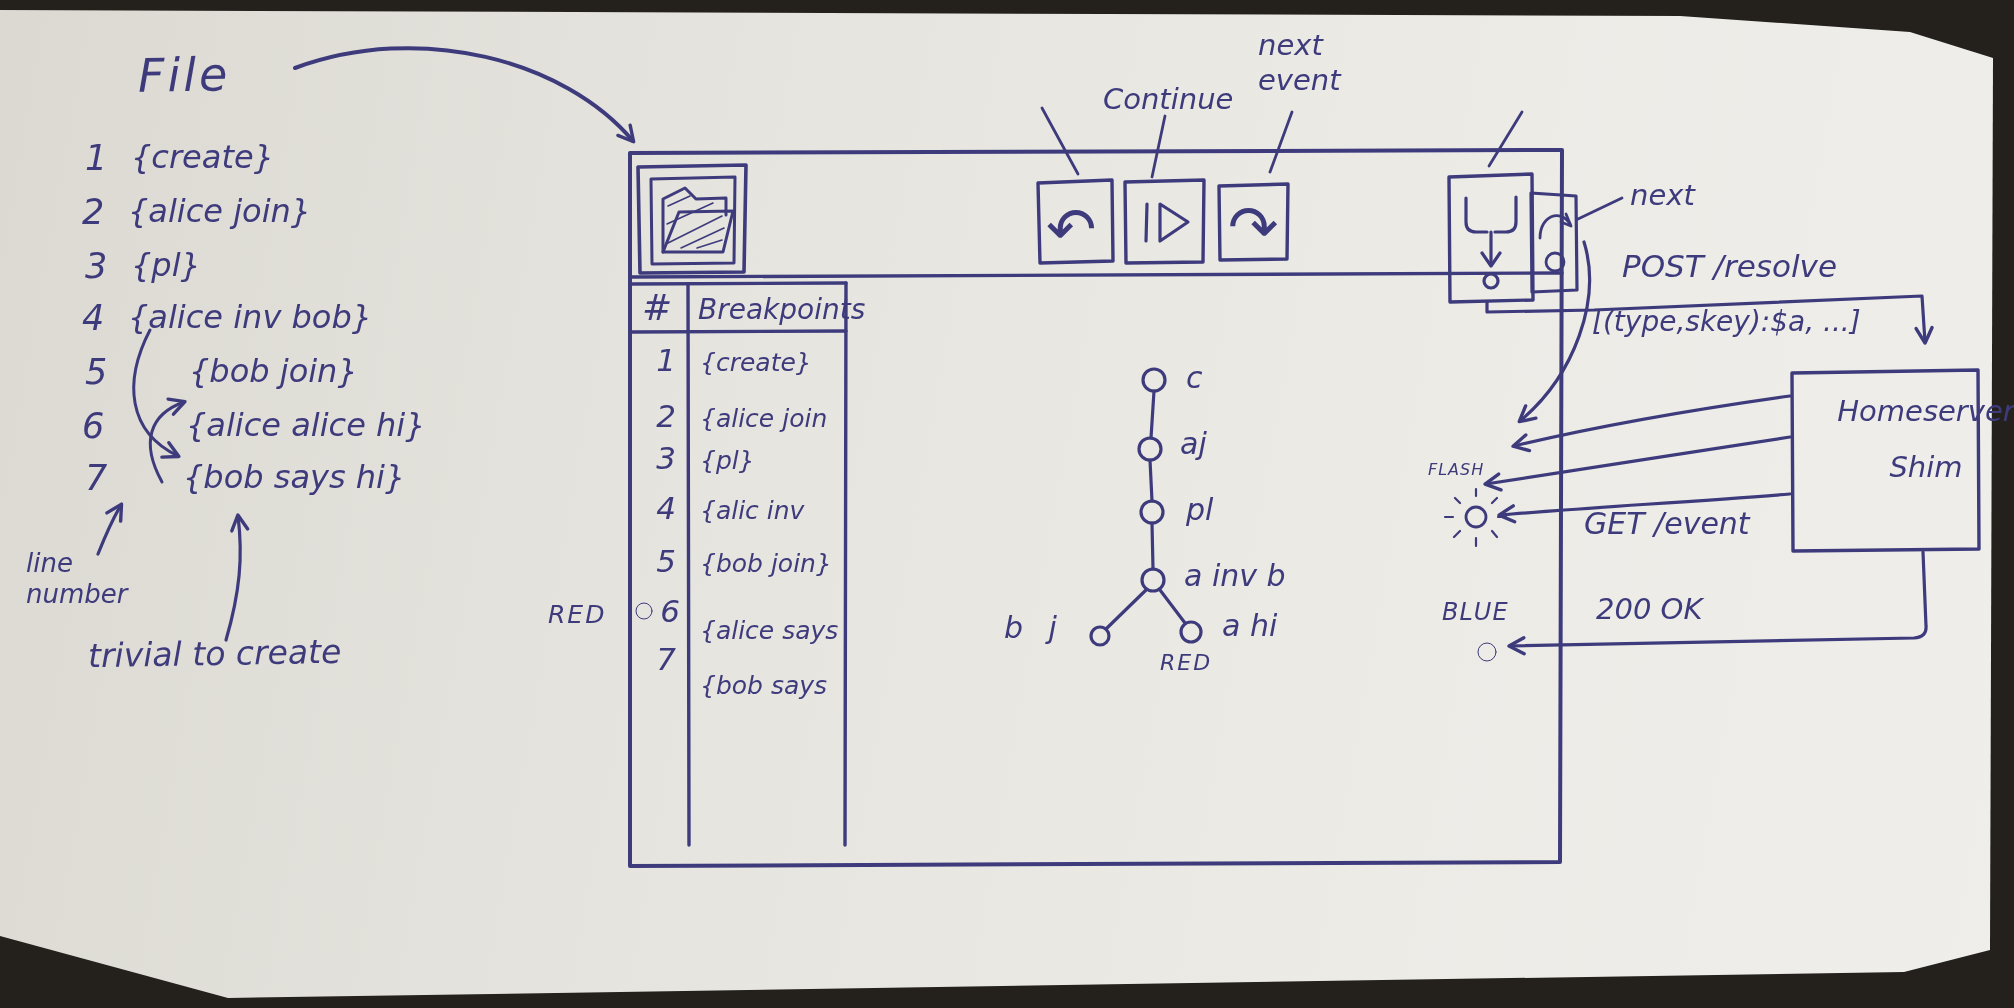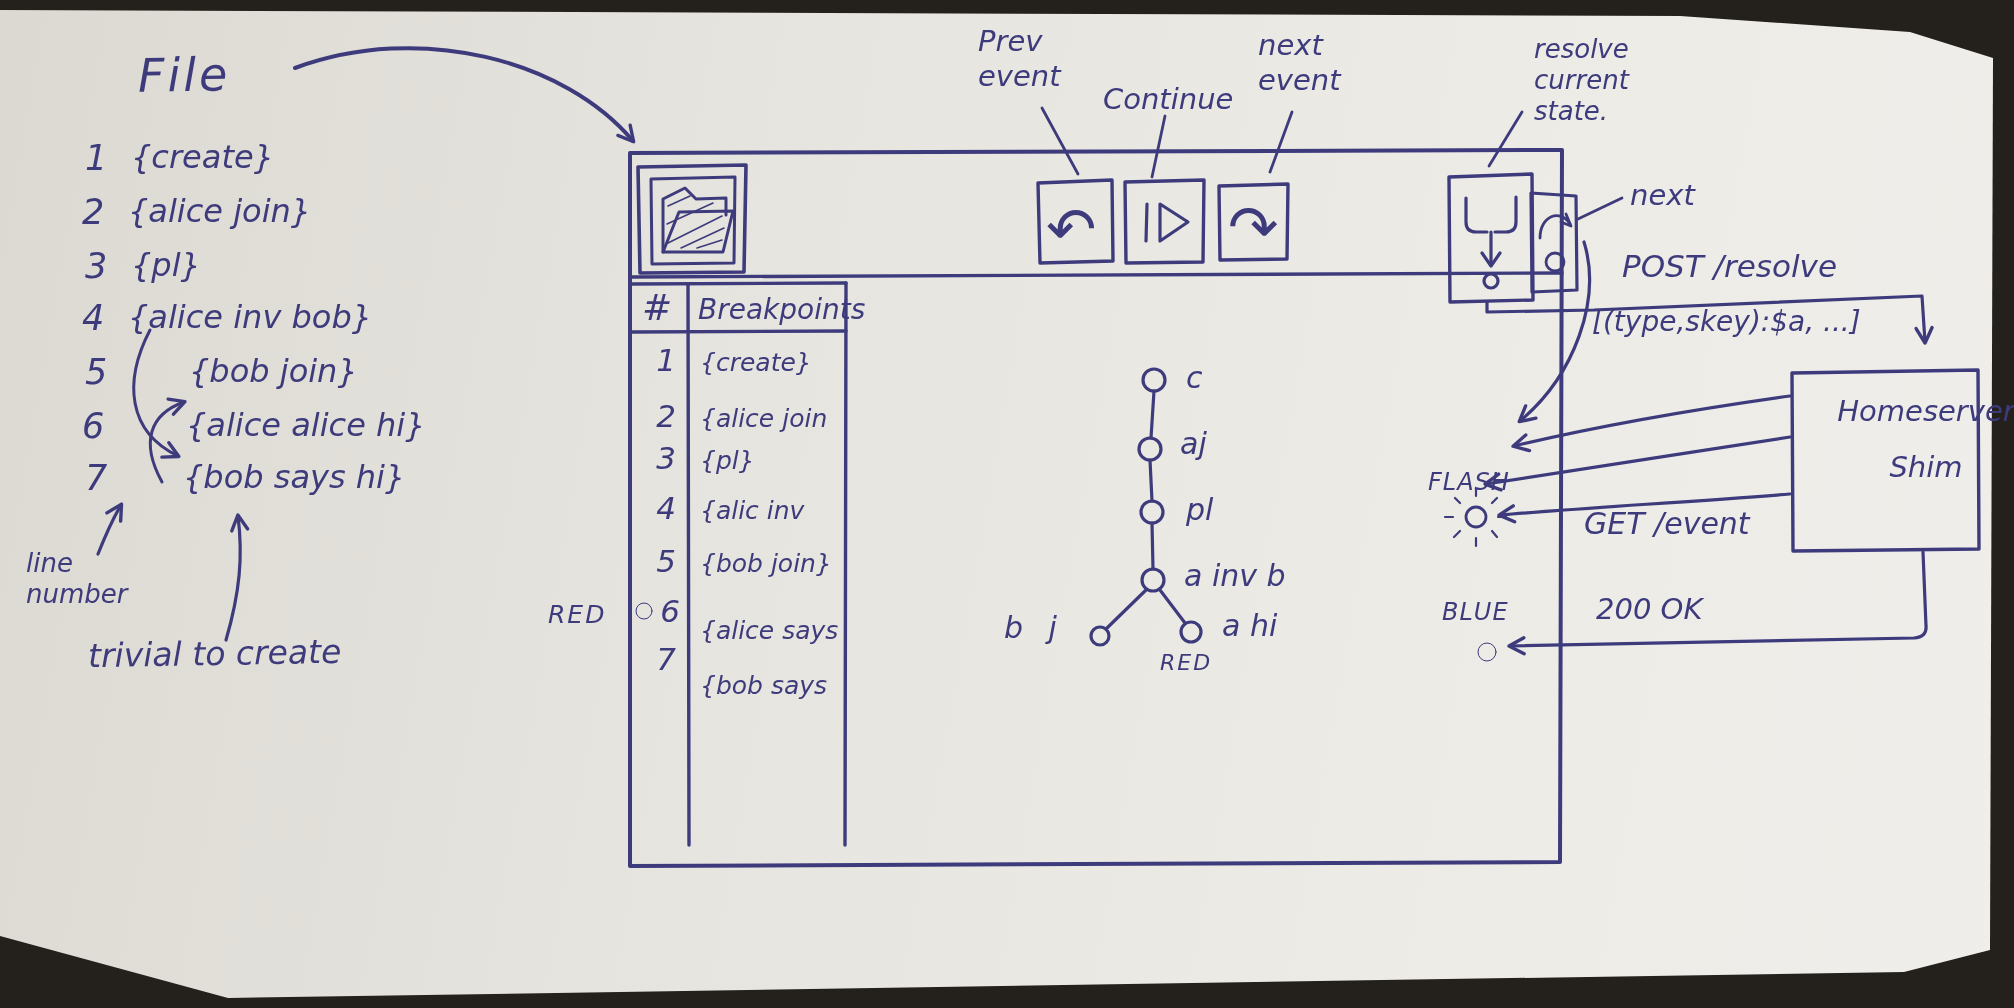--- a/index.html
+++ b/index.html
@@ -219,24 +219,22 @@
     <span class="t" style="padding-left:58px;">{alice alice hi}</span>
   </div>
   <div class="fileline" style="left:85px;top:458px;">
     <span class="n">7</span>
     <span class="t" style="padding-left:52px;">{bob says hi}</span>
   </div>
 
   <div class="hw wrap" style="left:26px;top:548px;width:130px;font-size:26px;">line number</div>
   <div class="hw" style="left:88px;top:634px;font-size:33px;transform:rotate(-1deg);">trivial to create</div>
 
-  <div class="hw wrap" style="left:978px;top:24px;width:130px;font-size:29px;">Prev event</div>
   <div class="hw" style="left:1103px;top:82px;font-size:29px;">Continue</div>
   <div class="hw wrap" style="left:1258px;top:28px;width:110px;font-size:29px;">next event</div>
-  <div class="hw wrap" style="left:1534px;top:34px;width:118px;font-size:26px;">resolve current state.</div>
   <div class="hw" style="left:1630px;top:178px;font-size:29px;">next</div>
 
   <div class="hw" style="left:642px;top:286px;font-size:36px;">#</div>
   <div class="hw" style="left:698px;top:293px;font-size:28px;">Breakpoints</div>
 
   <div class="hw bprow-n" style="left:648px;top:342px;">1</div>
   <div class="hw bprow-t" style="left:700px;top:348px;">{create}</div>
   <div class="hw bprow-n" style="left:648px;top:398px;">2</div>
   <div class="hw bprow-t" style="left:700px;top:404px;">{alice join</div>
   <div class="hw bprow-n" style="left:648px;top:440px;">3</div>
@@ -257,17 +255,17 @@
   <div class="hw" style="left:1186px;top:492px;font-size:30px;">pl</div>
   <div class="hw" style="left:1184px;top:558px;font-size:30px;">a inv b</div>
   <div class="hw" style="left:1004px;top:610px;font-size:30px;letter-spacing:8px;">b j</div>
   <div class="hw" style="left:1222px;top:608px;font-size:30px;">a hi</div>
   <div class="hw" style="left:1160px;top:650px;font-size:22px;letter-spacing:2px;">RED</div>
 
   <div class="hw" style="left:1622px;top:248px;font-size:31px;">POST /resolve</div>
   <div class="hw" style="left:1592px;top:305px;font-size:28px;">[(type,skey):$a, ...]</div>
   <div class="hw ctr" style="left:1792px;top:394px;width:186px;font-size:29px;">Homeserver</div>
   <div class="hw ctr" style="left:1792px;top:450px;width:186px;font-size:29px;">Shim</div>
-  <div class="hw" style="left:1428px;top:460px;font-size:24px;letter-spacing:1px;margin-top:8px;">FLASH</div>
+  <div class="hw" style="left:1428px;top:460px;font-size:16px;letter-spacing:1px;">FLASH</div>
   <div class="hw" style="left:1584px;top:506px;font-size:30px;">GET /event</div>
   <div class="hw" style="left:1442px;top:598px;font-size:24px;letter-spacing:1px;">BLUE</div>
   <div class="hw" style="left:1596px;top:592px;font-size:29px;">200 OK</div>
 </div>
 
 </body></html>

